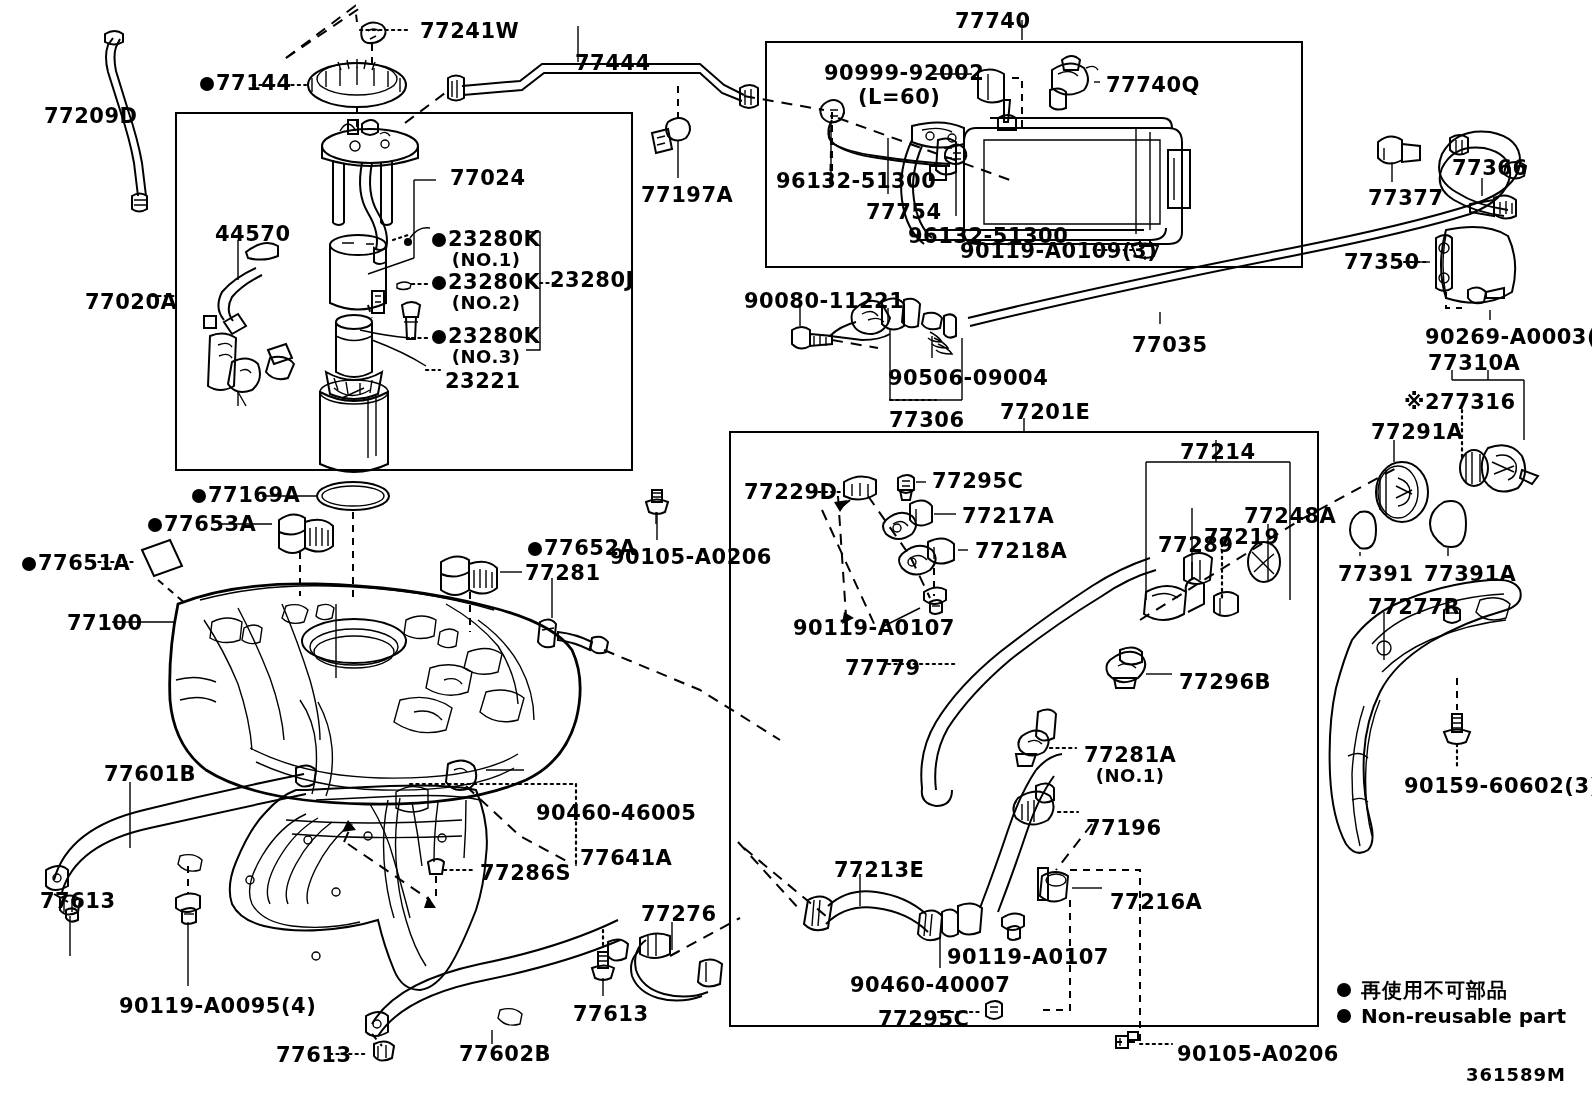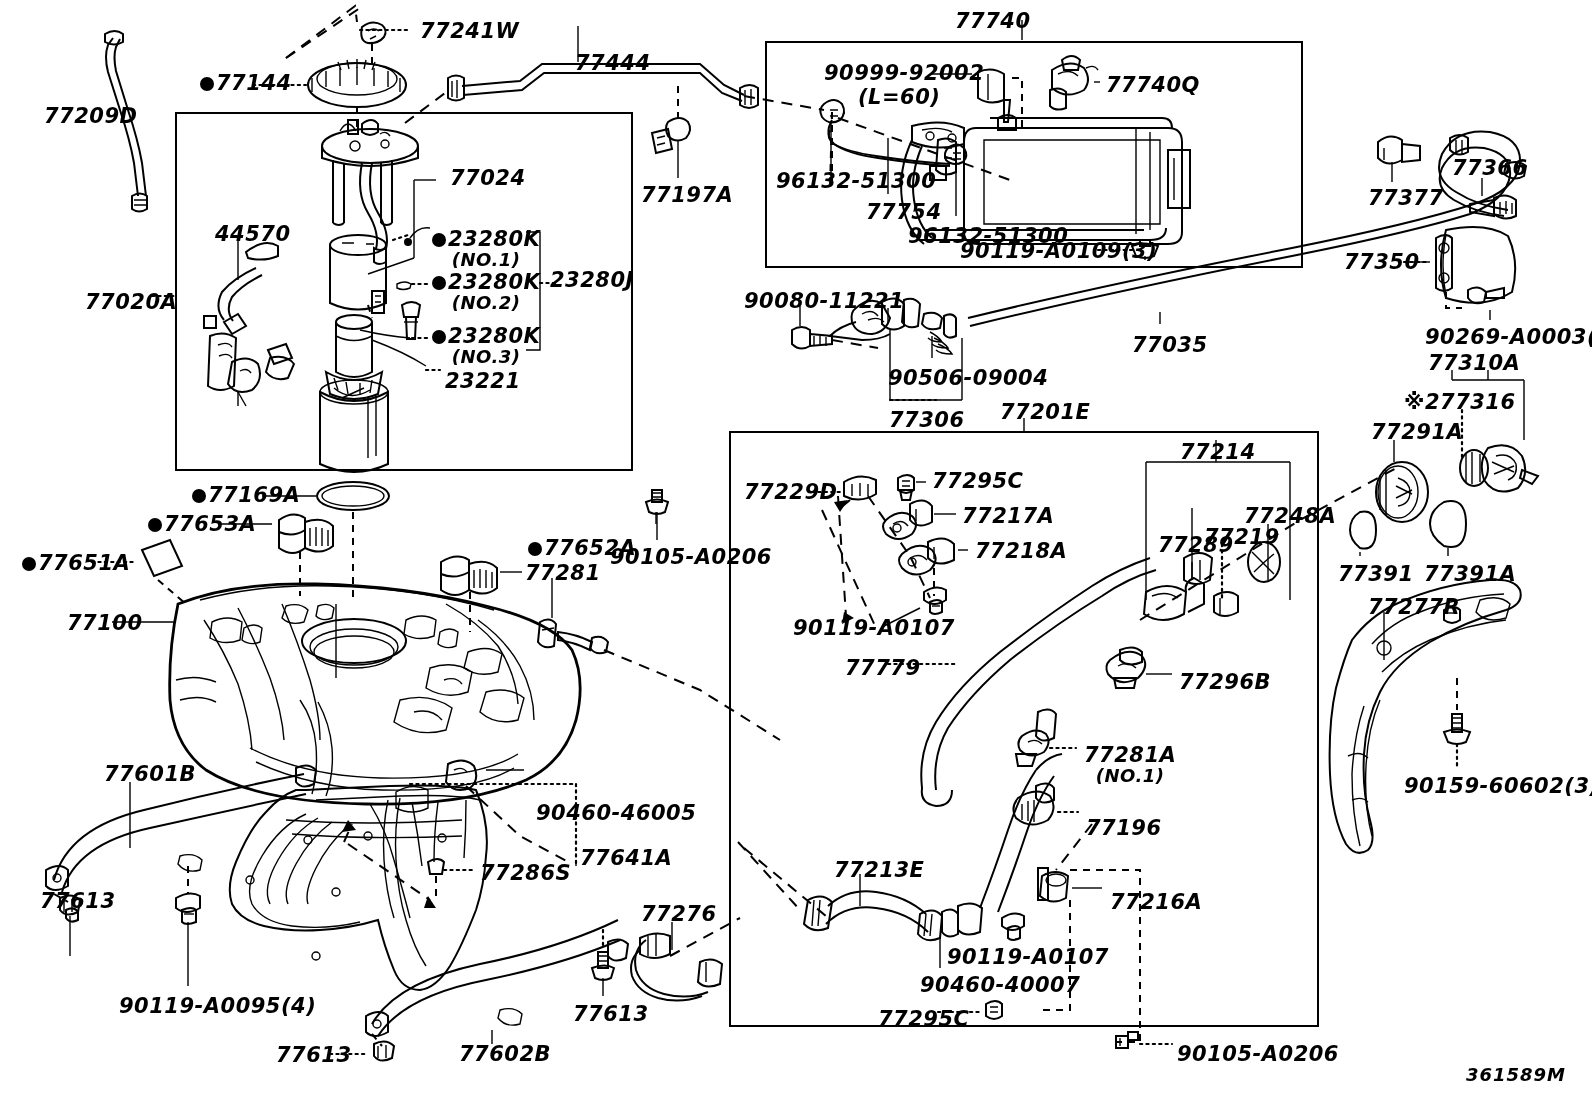--- a/index.html
+++ b/index.html
@@ -7,21 +7,20 @@
   body{
     font-family:"DejaVu Sans","Liberation Sans",sans-serif;
     color:#000;
   }
   #sheet{
     position:relative;
     width:1592px;
     height:1099px;
     background:#fff;
     overflow:hidden;
-    font-style:italic;
   }
   
   .lbl{
     position:absolute;
     font-family:"DejaVu Sans","Liberation Sans",sans-serif;
     font-weight:700;
     font-size:21px;
     letter-spacing:0.5px;
     line-height:1.06;
     white-space:pre;
@@ -759,25 +758,35 @@
   <span class="lbl" style="left:104px;top:763px;"><span>77601B</span></span>
   <span class="lbl" style="left:536px;top:762px;margin-top:40px;"><span>90460-46005</span></span>
   <span class="lbl" style="left:1086px;top:817px;"><span>77196</span></span>
   <span class="lbl" style="left:580px;top:847px;"><span>77641A</span></span>
   <span class="lbl" style="left:834px;top:859px;"><span>77213E</span></span>
   <span class="lbl" style="left:480px;top:862px;"><span>77286S</span></span>
   <span class="lbl" style="left:641px;top:903px;"><span>77276</span></span>
   <span class="lbl" style="left:40px;top:890px;"><span>77613</span></span>
   <span class="lbl" style="left:1110px;top:891px;"><span>77216A</span></span>
   <span class="lbl" style="left:947px;top:946px;"><span>90119-A0107</span></span>
-  <span class="lbl" style="left:920px;top:974px;"><span>90460-40007</span></span>
+  <span class="lbl" style="left:850px;top:974px;"><span>90460-40007</span></span>
   <span class="lbl" style="left:119px;top:995px;"><span>90119-A0095(4)</span></span>
   <span class="lbl" style="left:573px;top:1003px;"><span>77613</span></span>
   <span class="lbl" style="left:878px;top:1008px;"><span>77295C</span></span>
   <span class="lbl" style="left:276px;top:1044px;"><span>77613</span></span>
   <span class="lbl" style="left:459px;top:1043px;"><span>77602B</span></span>
   <span class="lbl" style="left:1177px;top:1043px;"><span>90105-A0206</span></span>
 
 
+  <div id="legend">
+    <div class="row">
+      <span class="dot"></span>
+      <span class="cjk">再使用不可部品</span>
+    </div>
+    <div class="row">
+      <span class="dot"></span>
+      <span>Non-reusable part</span>
+    </div>
+  </div>
 
   <div id="diagno">361589M</div>
 
 </div>
 
 </body></html>

